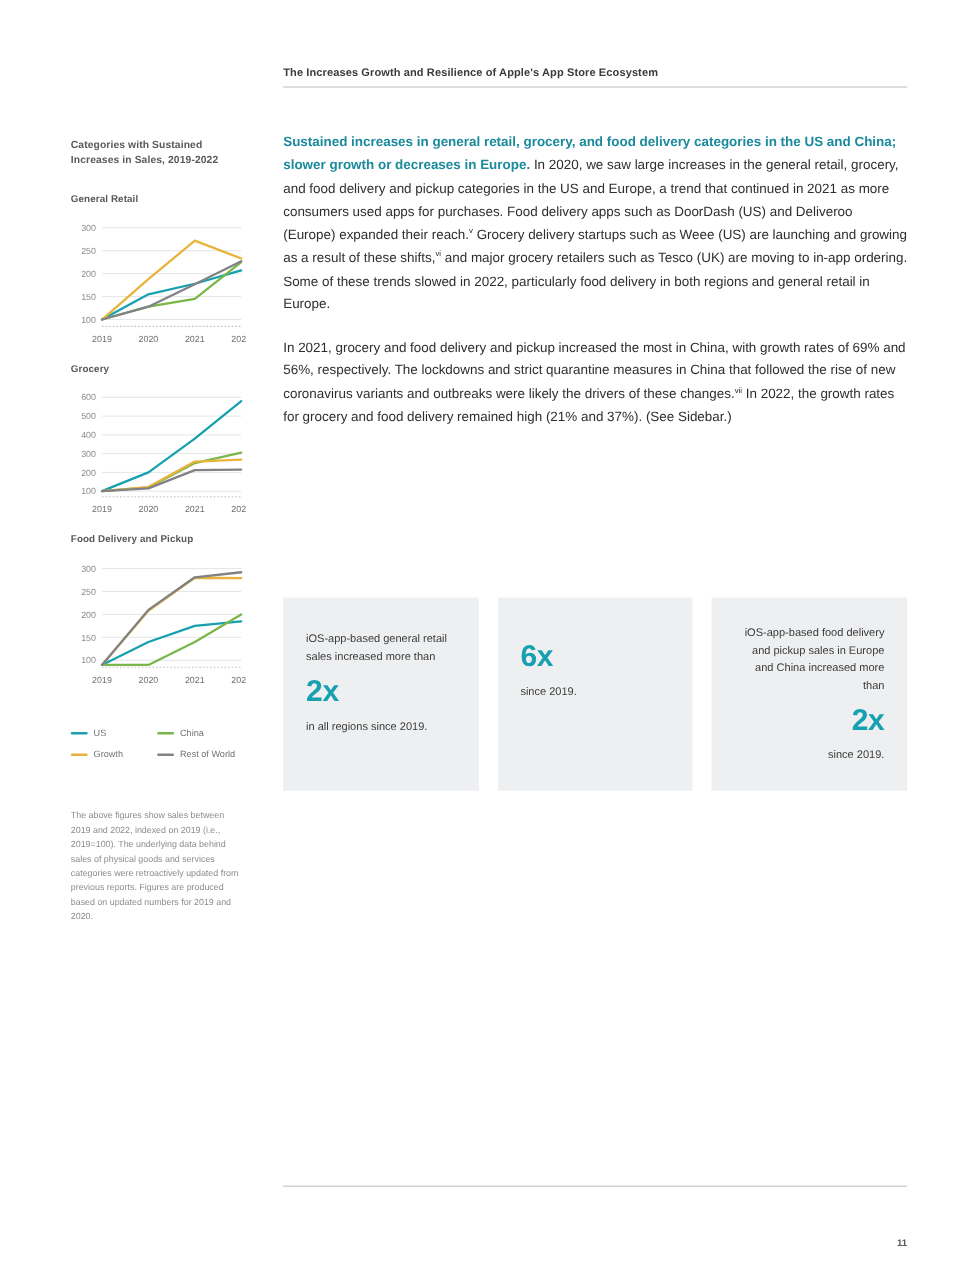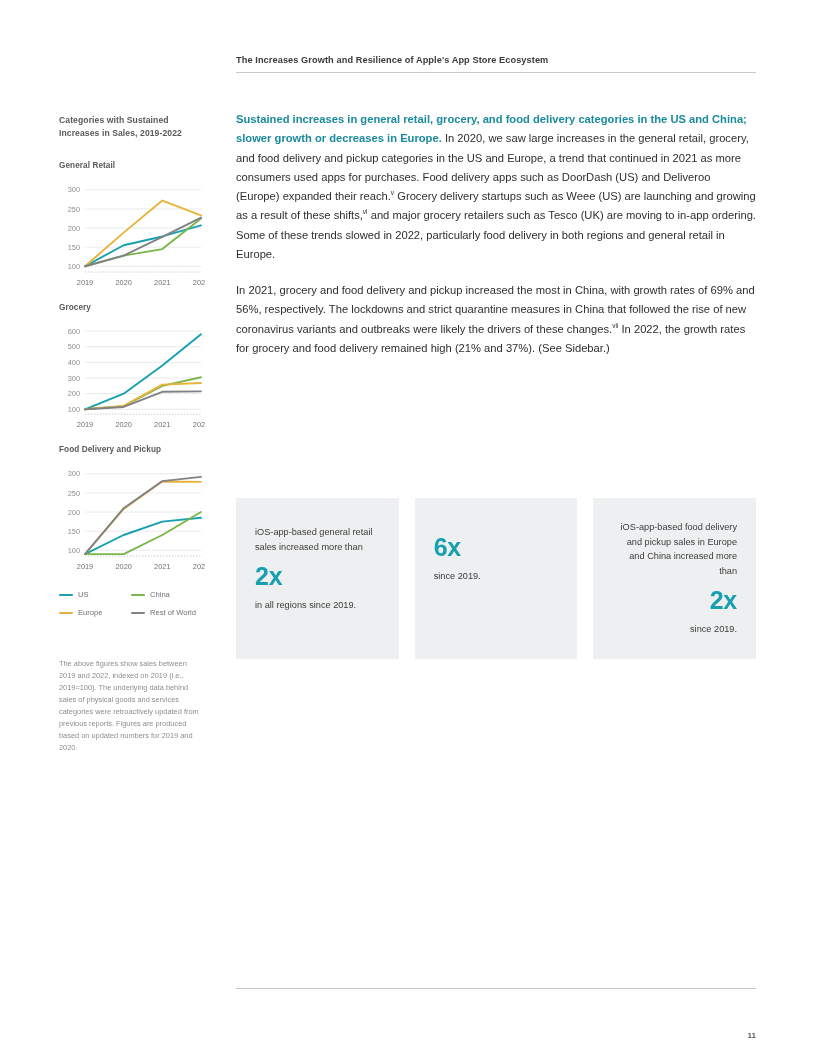--- a/index.html
+++ b/index.html
@@ -70,21 +70,21 @@
     fill: #8a8d91;
   }
   .xaxis-label {
     font-family: "Liberation Sans", sans-serif;
     font-size: 7.4px;
     fill: #6e7175;
   }
 
   
   #legend {
-    margin-top: 16px;
+    margin-top: 32px;
     width: 150px;
     display: grid;
     grid-template-columns: 72px 78px;
     row-gap: 9px;
   }
   .legend-item {
     display: flex;
     align-items: center;
     gap: 5px;
   }
@@ -279,21 +279,21 @@
     <div class="legend-item">
       <span class="legend-swatch" style="background: rgb(22, 160, 176);"></span>
       <span class="legend-label">US</span>
     </div>
     <div class="legend-item">
       <span class="legend-swatch" style="background: rgb(122, 182, 72);"></span>
       <span class="legend-label">China</span>
     </div>
     <div class="legend-item">
       <span class="legend-swatch" style="background: rgb(232, 179, 58);"></span>
-      <span class="legend-label">Europe</span>
+      <span class="legend-label">Growth</span>
     </div>
     <div class="legend-item">
       <span class="legend-swatch" style="background: rgb(128, 130, 133);"></span>
       <span class="legend-label">Rest of World</span>
     </div>
   </div>
 
   <div id="sidebar-note">The above figures show sales between 2019 and 2022, indexed on 2019 (i.e., 2019=100). The underlying data behind sales of physical goods and services categories were retroactively updated from previous reports. Figures are produced based on updated numbers for 2019 and 2020.</div>
 </div>
 

